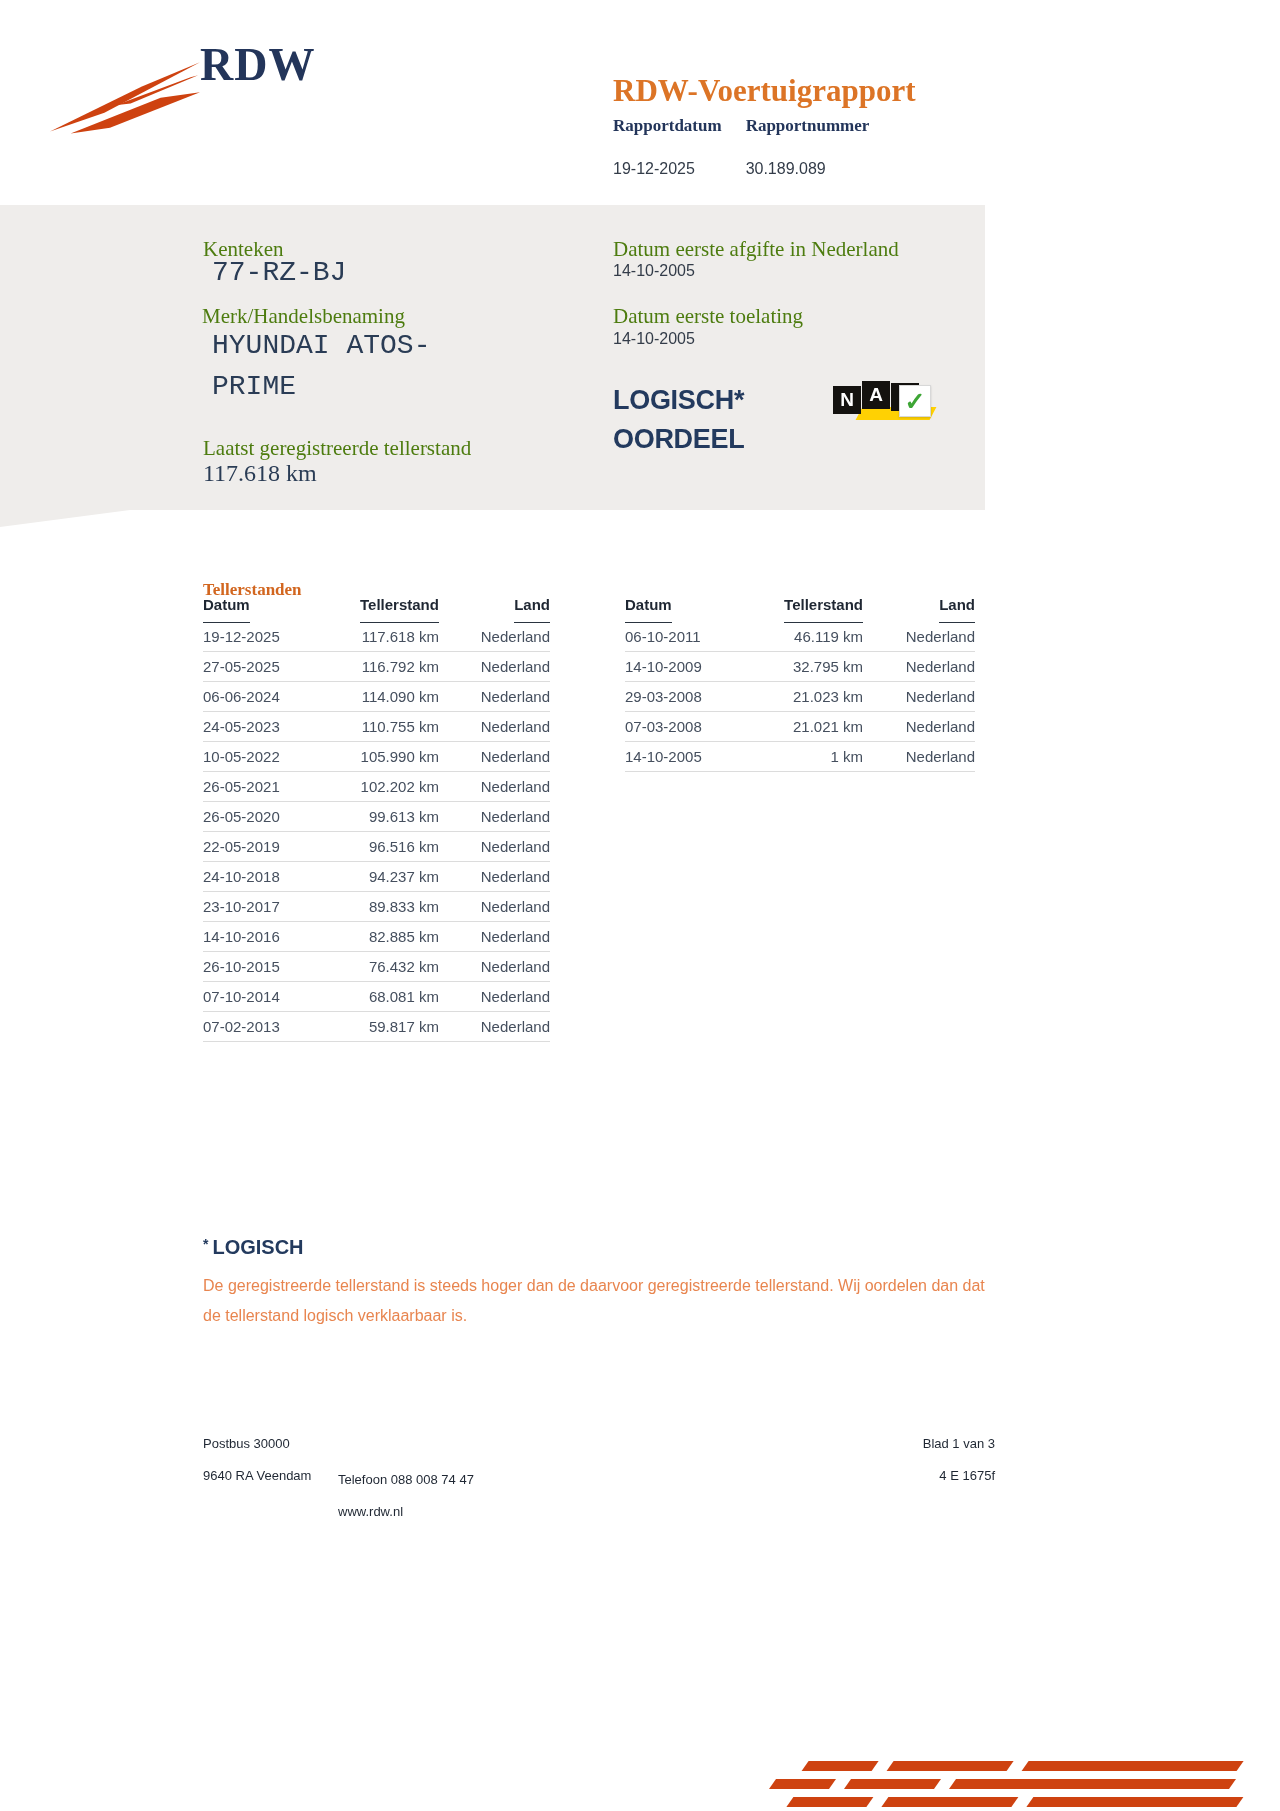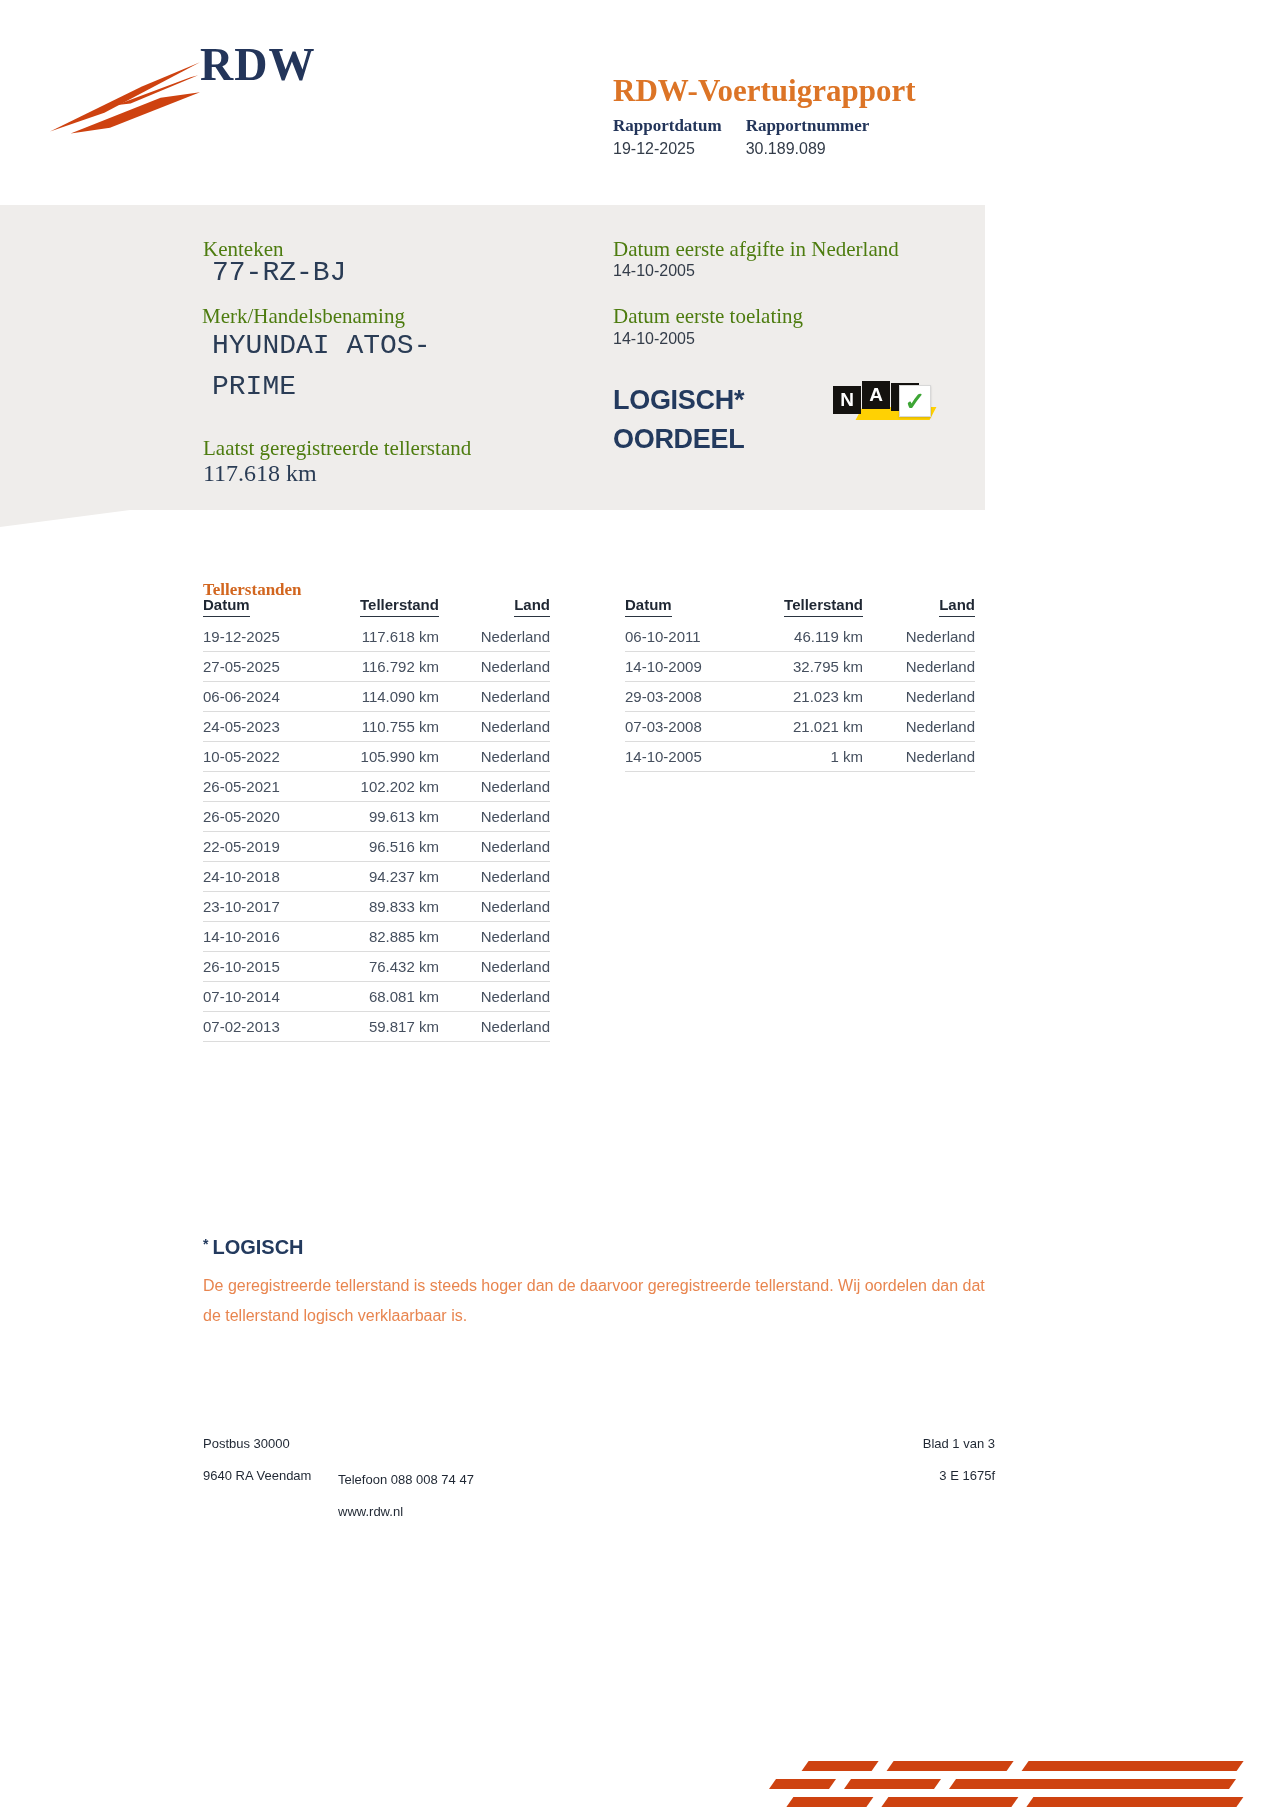--- a/index.html
+++ b/index.html
@@ -8,21 +8,21 @@
 
   
   .logo-icon{position:absolute;left:50px;top:50px;width:150px;height:90px;}
   .logo-text{position:absolute;left:200px;top:38px;
              font-family:"Liberation Serif",serif;font-weight:700;
              font-size:46px;letter-spacing:1px;color:#23355A;}
   .doc-title{position:absolute;left:613px;top:52px;
              font-family:"Liberation Serif",serif;font-weight:700;
              font-size:31px;color:#DC7426;}
   .meta{position:absolute;left:613px;top:116px;display:flex;gap:24px;}
-  .meta .pair{display:flex;flex-direction:column;gap:4px;}
+  .meta .pair{display:flex;flex-direction:column;gap:24px;}
   .meta-label{font-family:"Liberation Serif",serif;font-weight:700;
               font-size:17px;color:#23355A;}
   .meta-value{font-size:16px;color:#333C49;}
 
   
   .panel{position:absolute;left:0;top:205px;width:985px;height:322px;
          background:#EFEDEB;
          clip-path:polygon(0 0,100% 0,100% 305px,130px 305px,0 100%);}
   .p-label{position:absolute;font-family:"Liberation Serif",serif;
            font-weight:400;font-size:21px;color:#4d7c0f;}
@@ -49,21 +49,21 @@
 
   
   .tables-heading{position:absolute;left:203px;top:563px;
                   font-family:"Liberation Serif",serif;font-weight:700;
                   font-size:17px;color:#D2661F;}
   .km-table{position:absolute;top:592px;border-collapse:collapse;
             font-size:15px;color:#454F5E;}
   .km-table.left{left:203px;width:347px;}
   .km-table.right{left:625px;width:350px;}
   .km-table th{font-weight:700;color:#1F2733;padding:4px 0 9px;}
-  .km-table th span{border-bottom:1.5px solid #2A3440;padding-bottom:3px;}
+  .km-table th span{border-bottom:1.5px solid #2A3440;padding-bottom:9px;}
   .km-table th:nth-child(1){text-align:left;width:32%;}
   .km-table th:nth-child(2){text-align:right;width:36%;}
   .km-table th:nth-child(3){text-align:right;width:32%;}
   .km-table td{padding:6px 0;}
   .km-table td:nth-child(1){text-align:left;}
   .km-table td:nth-child(2){text-align:right;}
   .km-table td:nth-child(3){text-align:right;}
   .km-table tbody tr{border-bottom:1px solid #DCDCDC;}
 
   
@@ -268,21 +268,21 @@
     <div class="block f-left">
       <span>Postbus 30000</span>
       <span>9640 RA Veendam</span>
     </div>
     <div class="block f-mid">
       <span>Telefoon 088 008 74 47</span>
       <span>www.rdw.nl</span>
     </div>
     <div class="block f-right">
       <span>Blad 1 van 3</span>
-      <span>3 E 1675f</span>
+      <span>4 E 1675f</span>
     </div>
   </div>
 
   <svg class="stripes" viewBox="0 0 620 52" preserveAspectRatio="none">
     <g fill="#CE4210" transform="skewX(-35)">
       <rect x="150" y="2" width="70" height="10"></rect>
       <rect x="235" y="2" width="120" height="10"></rect>
       <rect x="370" y="2" width="215" height="10"></rect>
       <rect x="130" y="20" width="60" height="10"></rect>
       <rect x="205" y="20" width="90" height="10"></rect>

